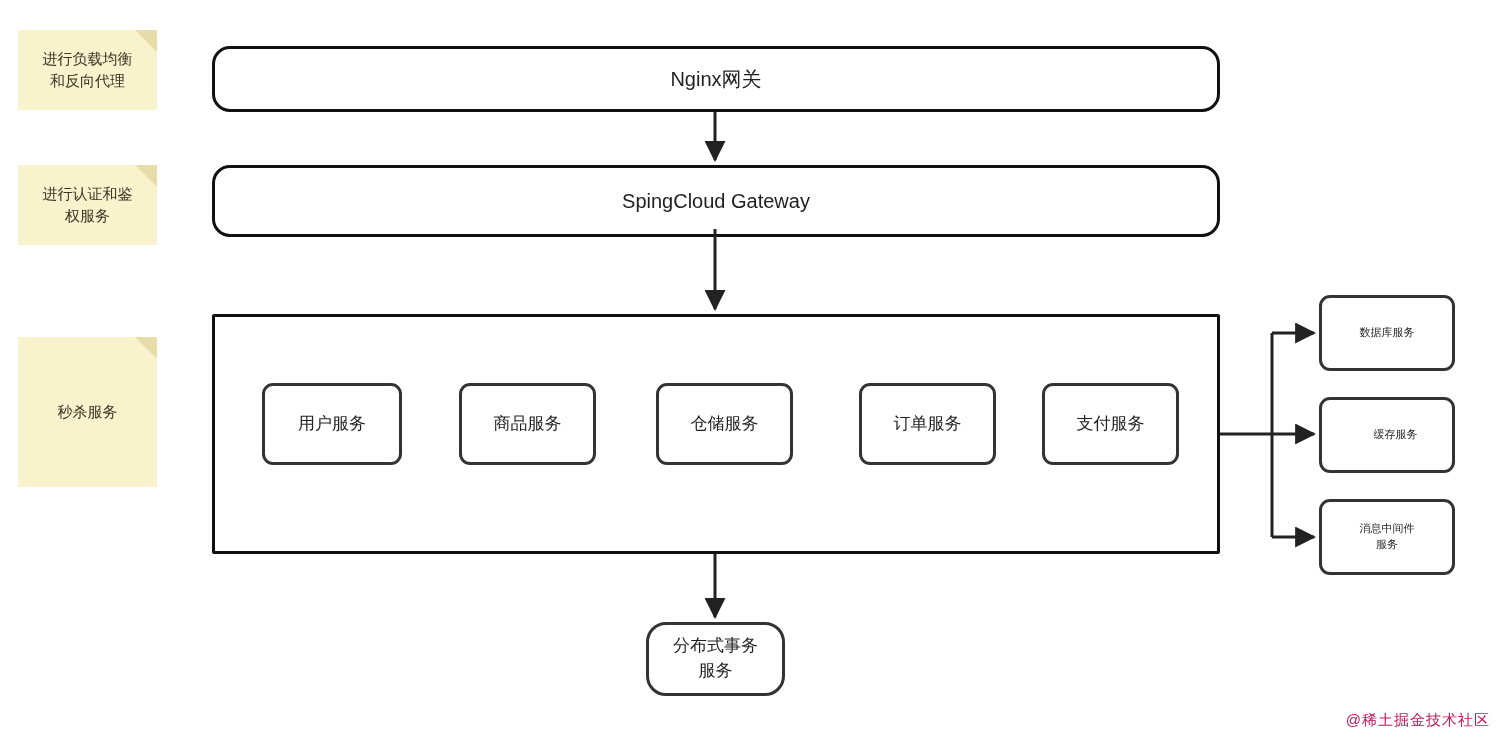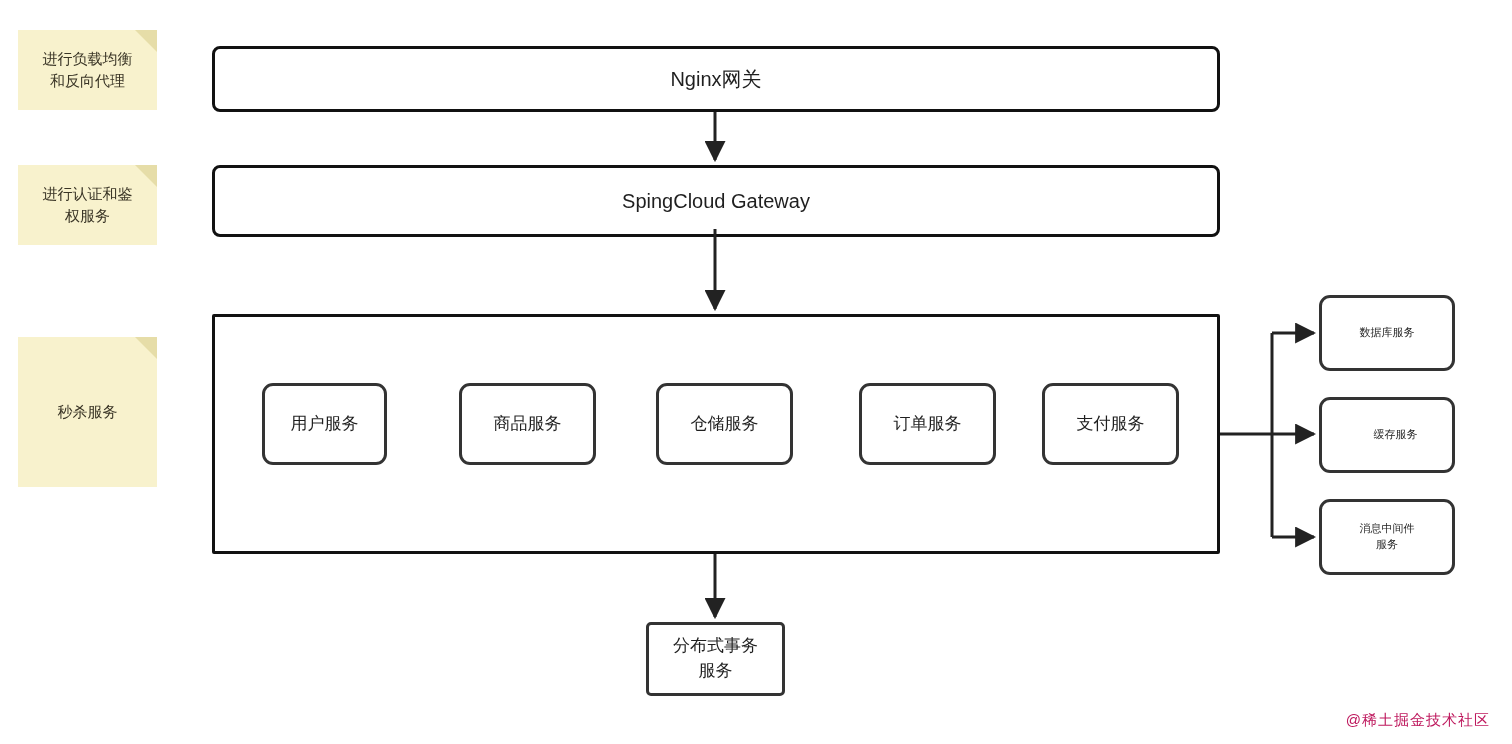--- a/index.html
+++ b/index.html
@@ -51,42 +51,42 @@
     background: #ffffff;
     display: flex;
     align-items: center;
     justify-content: center;
     text-align: center;
     line-height: 1.45;
     color: #1f1f1f;
   }
   .wide-box {
     border: 3px solid #111111;
-    border-radius: 8px;
+    border-radius: 18px;
     font-size: 20px;
   }
   .container-box {
     border: 3px solid #111111;
     border-radius: 2px;
     align-items: flex-start;
     justify-content: flex-start;
   }
   .svc-box {
     border: 3px solid #333333;
     border-radius: 11px;
     font-size: 17px;
   }
   .side-box {
     border: 3px solid #333333;
     border-radius: 11px;
     font-size: 11px;
   }
   .bottom-box {
     border: 3px solid #333333;
-    border-radius: 5px;
+    border-radius: 20px;
     font-size: 17px;
     align-items: center;
   }
 
   
   #wires {
     position: absolute;
     left: 0; top: 0;
     width: 1512px;
     height: 744px;
@@ -128,21 +128,21 @@
   <div class="box wide-box" style="left:212px; top:46px; width:1008px; height:66px;">
     <span>Nginx网关</span>
   </div>
 
   <div class="box wide-box" style="left:212px; top:165px; width:1008px; height:72px;">
     <span>SpingCloud Gateway</span>
   </div>
 
   <div class="box container-box" style="left:212px; top:314px; width:1008px; height:240px;"></div>
 
-  <div class="box svc-box" style="left:262px; top:383px; width:125px; height:82px;">
+  <div class="box svc-box" style="left:262px; top:383px; width:140px; height:82px;">
     <span>用户服务</span>
   </div>
   <div class="box svc-box" style="left:459px; top:383px; width:137px; height:82px;">
     <span>商品服务</span>
   </div>
   <div class="box svc-box" style="left:656px; top:383px; width:137px; height:82px;">
     <span>仓储服务</span>
   </div>
   <div class="box svc-box" style="left:859px; top:383px; width:137px; height:82px;">
     <span>订单服务</span>

